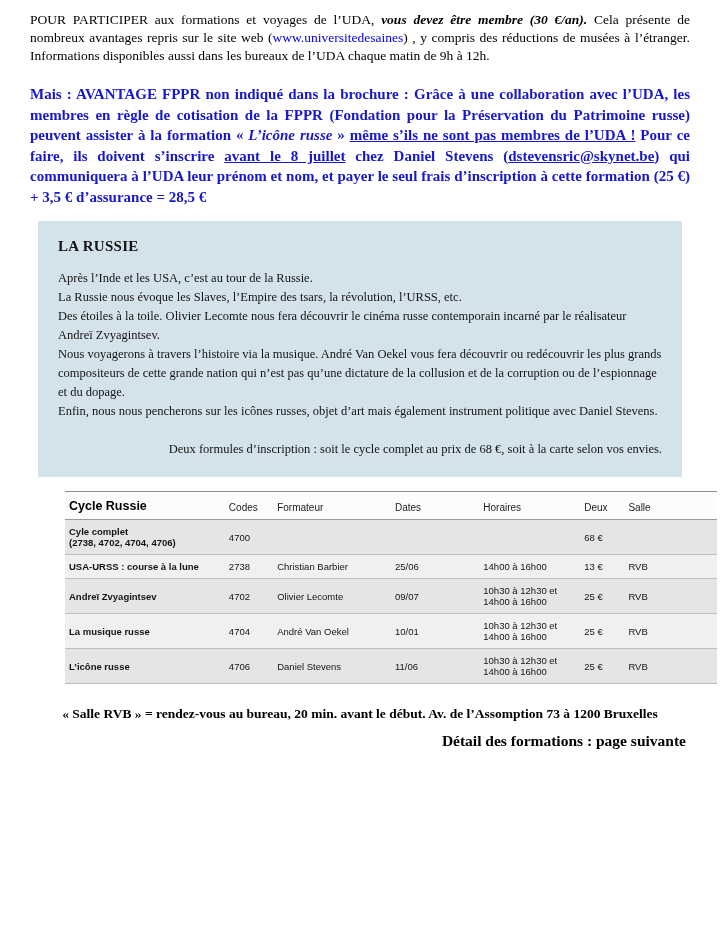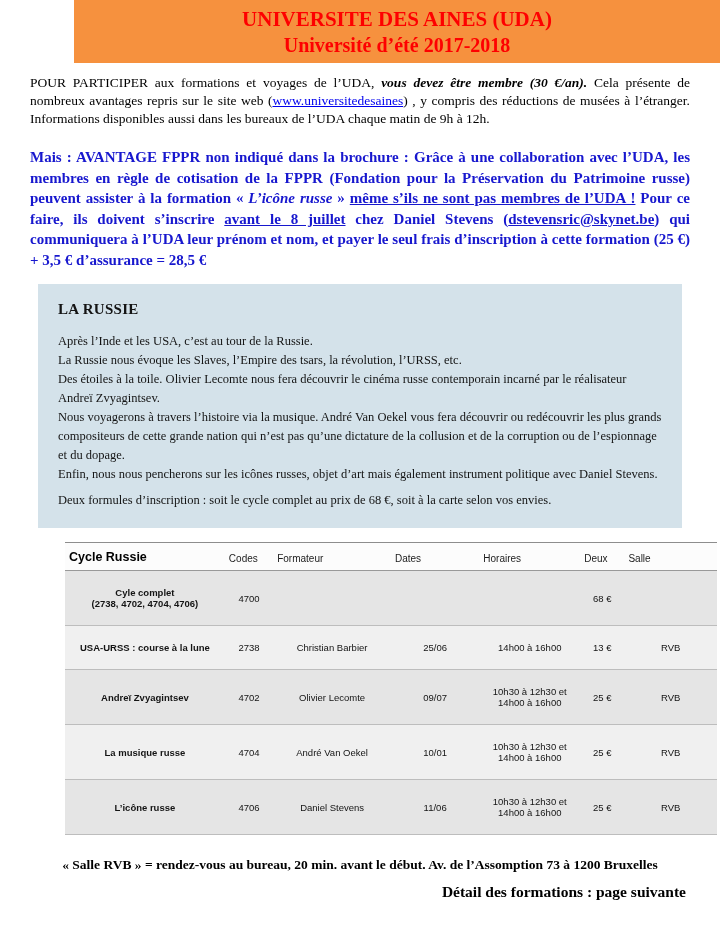--- a/index.html
+++ b/index.html
@@ -18,84 +18,79 @@
     background: var(--banner_bg, #F6913E);
     text-align: center;
     padding-top: 7px;
     box-sizing: border-box;
   }
   .banner-l1 { font-size: 21px; font-weight: bold; color: var(--banner_text, #FE0000); }
   .banner-l2 { font-size: 20px; font-weight: bold; color: var(--banner_text, #FE0000); margin-top: 2px; }
   .section-title { margin: 19px 30px 0; font-size: 18px; font-weight: bold; }
   .intro { margin: 11px 30px 0; font-size: 13.5px; line-height: 18px; text-align: justify; }
   .bi { font-weight: bold; font-style: italic; }
-  a.link { color: var(--link_color, #0000EE); text-decoration: underline; cursor: pointer; }
+  a.link { color: var(--link_color, #0000EE); cursor: pointer; }
   .notice {
     margin: 19px 30px 0;
     font-size: 15px;
     line-height: 20.5px;
     font-weight: bold;
     color: var(--notice_color, #1717CE);
     text-align: justify;
   }
   .u { text-decoration: underline; }
   .it { font-style: italic; }
   a.u { color: inherit; cursor: pointer; }
   .russie-box {
     margin: 14px 38px 0;
     background: var(--box_bg, #D4E2EA);
     padding: 17px 20px 18px;
     font-family: Liberation Serif, serif;
     color: #141414;
   }
   .box-title { font-size: 15px; font-weight: bold; margin-bottom: 14px; letter-spacing: 0.3px; }
   .russie-box p { margin: 0; font-size: 12.5px; line-height: 19px; }
-  .russie-box p.gap { margin-top: 7px; }
+  .russie-box p.gap { margin-top: 19px; text-align: right; }
   table.cycle {
     margin: 14px 0 0 65px;
     width: 652px;
     border-collapse: collapse;
     font-family: "Liberation Sans", sans-serif;
     border-top: 1px solid #8d8d8d;
   }
   table.cycle th {
     font-weight: normal;
     font-size: 10px;
     text-align: left;
     padding: 7px 4px 6px 4px;
     border-bottom: 1px solid #999999;
     vertical-align: bottom;
     color: #1c1c1c;
     background: #fcfcfc;
   }
   table.cycle th.c-name { font-size: 12.5px; font-weight: bold; color: #000; }
   table.cycle td {
     font-size: 9.5px;
-    padding: 16px 4px;
+    padding: 6px 4px;
     border-bottom: 1px solid #bdbdbd;
     vertical-align: middle;
     color: #141414;
-    text-align: center;
   }
   table.cycle td.c-name { font-weight: bold; }
   table.cycle td .nm { white-space: nowrap; }
   table.cycle tbody tr:nth-child(odd) { background: #E5E5E5; }
   table.cycle tbody tr:nth-child(even) { background: #F0F0F0; }
   .salle-note { margin: 22px 20px 5px; text-align: center; font-size: 13.5px; font-weight: bold; }
   .next-page { margin: 10px 34px 0 0; text-align: right; font-size: 15.5px; font-weight: bold; }
 </style>
 </head>
 <body>
 
 <div class="page">
 
-  <header class="banner">
-    <div class="banner-l1">UNIVERSITE DES AINES (UDA)</div>
-    <div class="banner-l2">Université d’été 2017-2018</div>
-  </header>
 
 
   <p class="intro"><span>POUR PARTICIPER aux formations et voyages de l’UDA, </span><span class="bi">vous devez être membre (30 €/an).</span><span> Cela présente de nombreux avantages repris sur le site web (</span><a class="link">www.universitedesaines</a><span>) , y compris des réductions de musées à l’étranger. Informations disponibles aussi dans les bureaux de l’UDA chaque matin de 9h à 12h.</span></p>
 
   <p class="notice"><span>Mais : AVANTAGE FPPR non indiqué dans la brochure : Grâce à une collaboration avec l’UDA, les membres en règle de cotisation de la FPPR (Fondation pour la Préservation du Patrimoine russe) peuvent assister à la formation « </span><span class="it">L’icône russe</span><span> »  </span><span class="u">même s’ils ne sont pas membres de l’UDA !</span><span> Pour ce faire, ils doivent s’inscrire </span><span class="u">avant le 8 juillet</span><span> chez Daniel Stevens (</span><a class="u">dstevensric@skynet.be</a><span>) qui communiquera à l’UDA leur prénom et nom, et payer le seul frais d’inscription à cette formation (25 €) + 3,5 € d’assurance = 28,5 €</span></p>
 
   <section class="russie-box">
     <div class="box-title">LA RUSSIE</div>
     <p>Après l’Inde et les USA, c’est au tour de la Russie.</p>
     <p>La Russie nous évoque les Slaves, l’Empire des tsars, la révolution, l’URSS, etc.</p>

